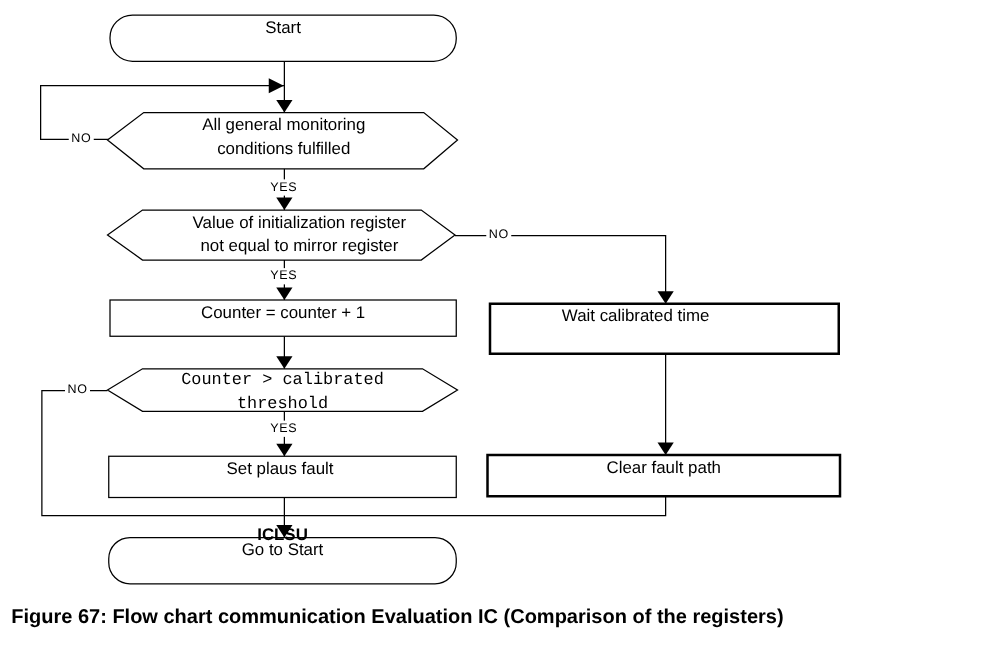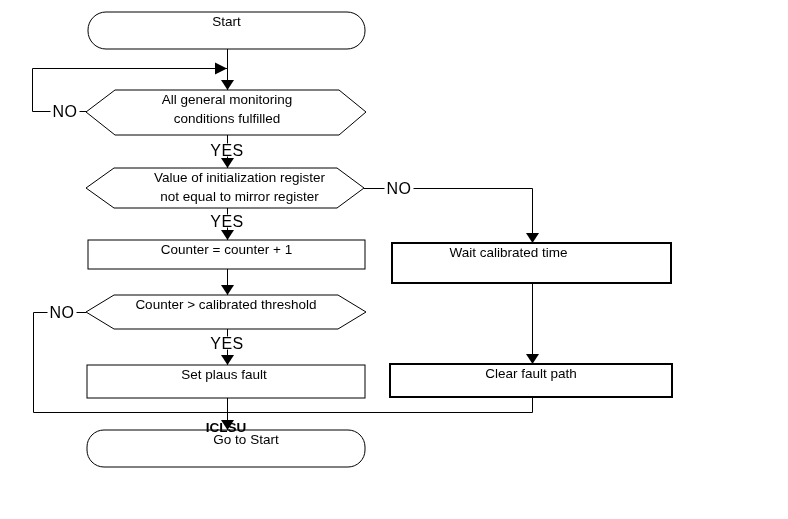--- a/index.html
+++ b/index.html
@@ -36,21 +36,21 @@
   .fault-code {
     color: #000000;
     font-weight: bold;
     margin-top: 34px;
   }
   .edge-label {
     position: absolute;
     transform: translate(-50%, -50%);
     background: #ffffff;
     padding: 0 2px;
-    font-size: 16px;
+    font-size: 10px;
     line-height: 13px;
     color: #000000;
     letter-spacing: 0.5px;
     pointer-events: none;
   }
   .caption {
     position: absolute;
     left: 9px;
     top: 483px;
     width: 775px;
@@ -122,38 +122,39 @@
   </div>
 
   <div class="node-label" style="left:88px; top:240px; width:277px; height:29px;">
     <span>Counter = counter + 1</span>
   </div>
 
   <div class="node-label" style="left:392px; top:243px; width:233px; height:40px;">
     <span>Wait calibrated time</span>
   </div>
 
-  <div class="node-label" style="left:114px; top:295px; width:224px; height:52px;">
+  <div class="node-label" style="left:114px; top:295px; width:224px; height:52px;font-family:Liberation Mono, monospace;">
     <span>Counter &gt; calibrated threshold</span>
   </div>
 
   <div class="node-label" style="left:87px; top:365px; width:278px; height:33px; ">
     <span class="fault-prefix">Set plaus fault</span>
     <span class="fault-code">ICLSU</span>
   </div>
 
   <div class="node-label" style="left:390px; top:364px; width:282px; height:33px;">
     <span>Clear fault path</span>
   </div>
 
-  <div class="node-label" style="left:87px; top:430px; width:278px; height:37px;padding-left:20px;">
+  <div class="node-label" style="left:87px; top:430px; width:278px; height:37px;">
     <span>Go to Start</span>
   </div>
 
   <div class="edge-label" style="left:65px; top:111px;">NO</div>
   <div class="edge-label" style="left:227px; top:150px;">YES</div>
   <div class="edge-label" style="left:399px; top:188px;">NO</div>
   <div class="edge-label" style="left:227px; top:221px;">YES</div>
   <div class="edge-label" style="left:62px; top:312px;">NO</div>
   <div class="edge-label" style="left:227px; top:343px;">YES</div>
 
+  <div class="caption">Figure 67: Flow chart communication Evaluation IC (Comparison of the registers)</div>
 
 </div>
 
 </body></html>

